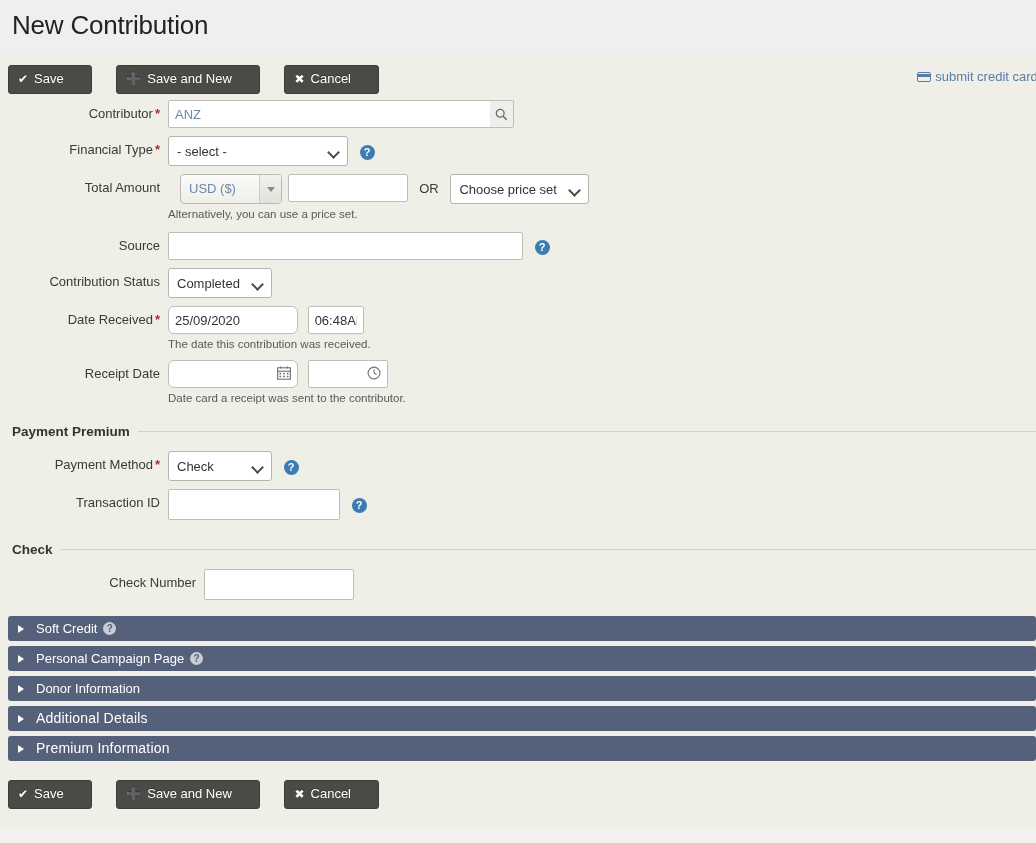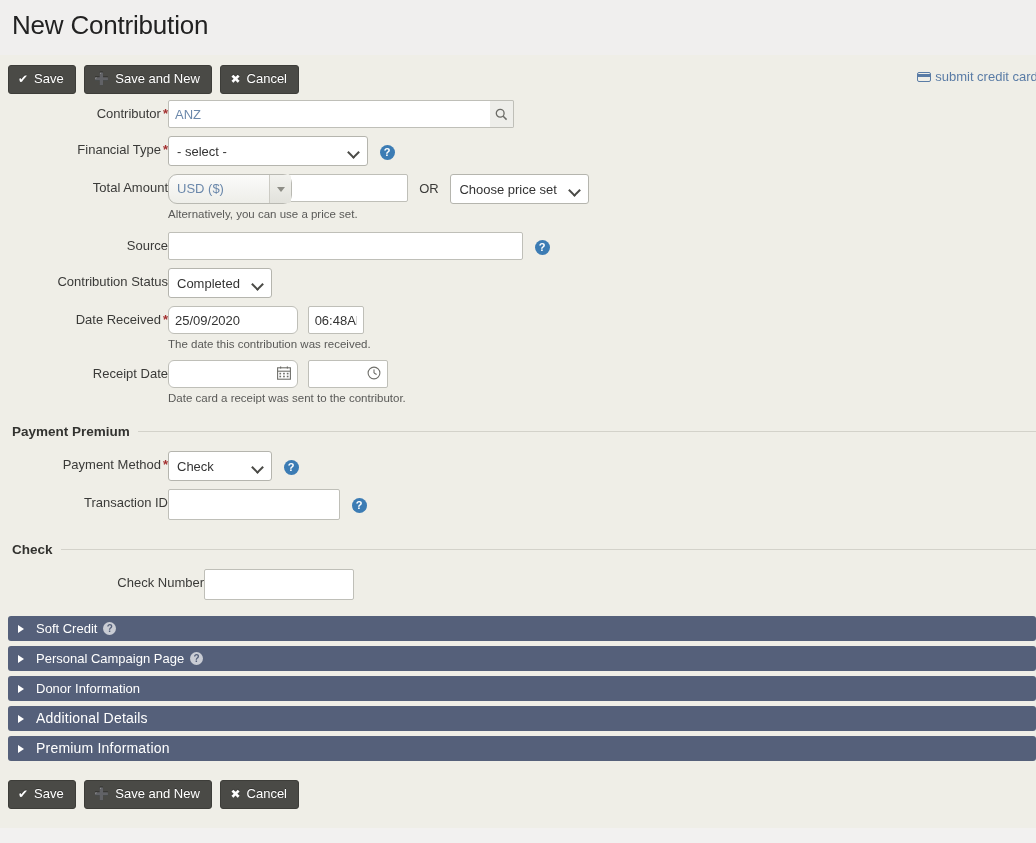--- a/index.html
+++ b/index.html
@@ -43,24 +43,24 @@
     padding: 10px 0 6px 8px;
     position: relative;
     white-space: nowrap;
   }
   .btn {
     display: inline-block;
     background: #4a4a46;
     color: #ffffff;
     border: 1px solid #3d3d39;
     border-radius: 3px;
-    padding: 5px 11px 6px 9px;
+    padding: 5px 27px 6px 9px;
     font-size: 13px;
     line-height: 15px;
-    margin-right: 5px;
+    margin-right: 21px;
     cursor: pointer;
     vertical-align: middle;
     text-shadow: 0 -1px 0 rgba(0,0,0,.3);
   }
   .btn .bi { display: inline-block; margin-right: 6px; font-size: 12px; vertical-align: baseline; }
   .btn-label { display: inline-block; }
 
   
   .cc-link {
     position: absolute;
@@ -90,20 +90,21 @@
   .field-row {
     display: flex;
     align-items: flex-start;
     margin-bottom: 8px;
     padding-left: 0;
   }
   .field-label {
     width: 168px;
     min-width: 168px;
     text-align: right;
+    padding-right: 8px;
     padding-top: 6px;
     font-size: 13px;
     color: #3a3a38;
     line-height: 16px;
   }
   .req { color: #a32f2f; font-weight: bold; margin-left: 2px; }
   .field-control { position: relative; }
 
   
   input.txt {
@@ -184,26 +185,27 @@
 
   
   .cur-wrap {
     display: inline-block;
     position: relative;
     width: 110px;
     height: 30px;
     vertical-align: top;
   }
   .cur-box {
-    width: 124px; height: 30px;
+    width: 102px; height: 30px;
     border: 1px solid #b9b9b2;
-    border-radius: 9px;
+    border-radius: 4px;
     background: linear-gradient(to bottom, #fbfbfa 0%, #eeeee9 100%);
     display: flex; align-items: center;
     cursor: pointer;
+    margin-left: 12px;
   }
   .cur-text {
     flex: 1;
     padding-left: 8px;
     color: #6b88ab;
     font-size: 13px;
     line-height: 28px;
   }
   .cur-arrow {
     width: 22px; height: 28px;
@@ -360,21 +362,21 @@
         </span>
       </div>
     </div>
 
     <div class="field-row">
       <div class="field-label">
         <span>Financial Type</span><span class="req">*</span>
       </div>
       <div class="field-control">
         <span class="sel-wrap">
-          <select class="sel" style="width:200px">
+          <select class="sel" style="width:180px">
             <option>- select -</option>
           </select>
         </span>
         <span class="help-icon">?</span>
       </div>
     </div>
 
     <div class="field-row">
       <div class="field-label">
         <span>Total Amount</span>

